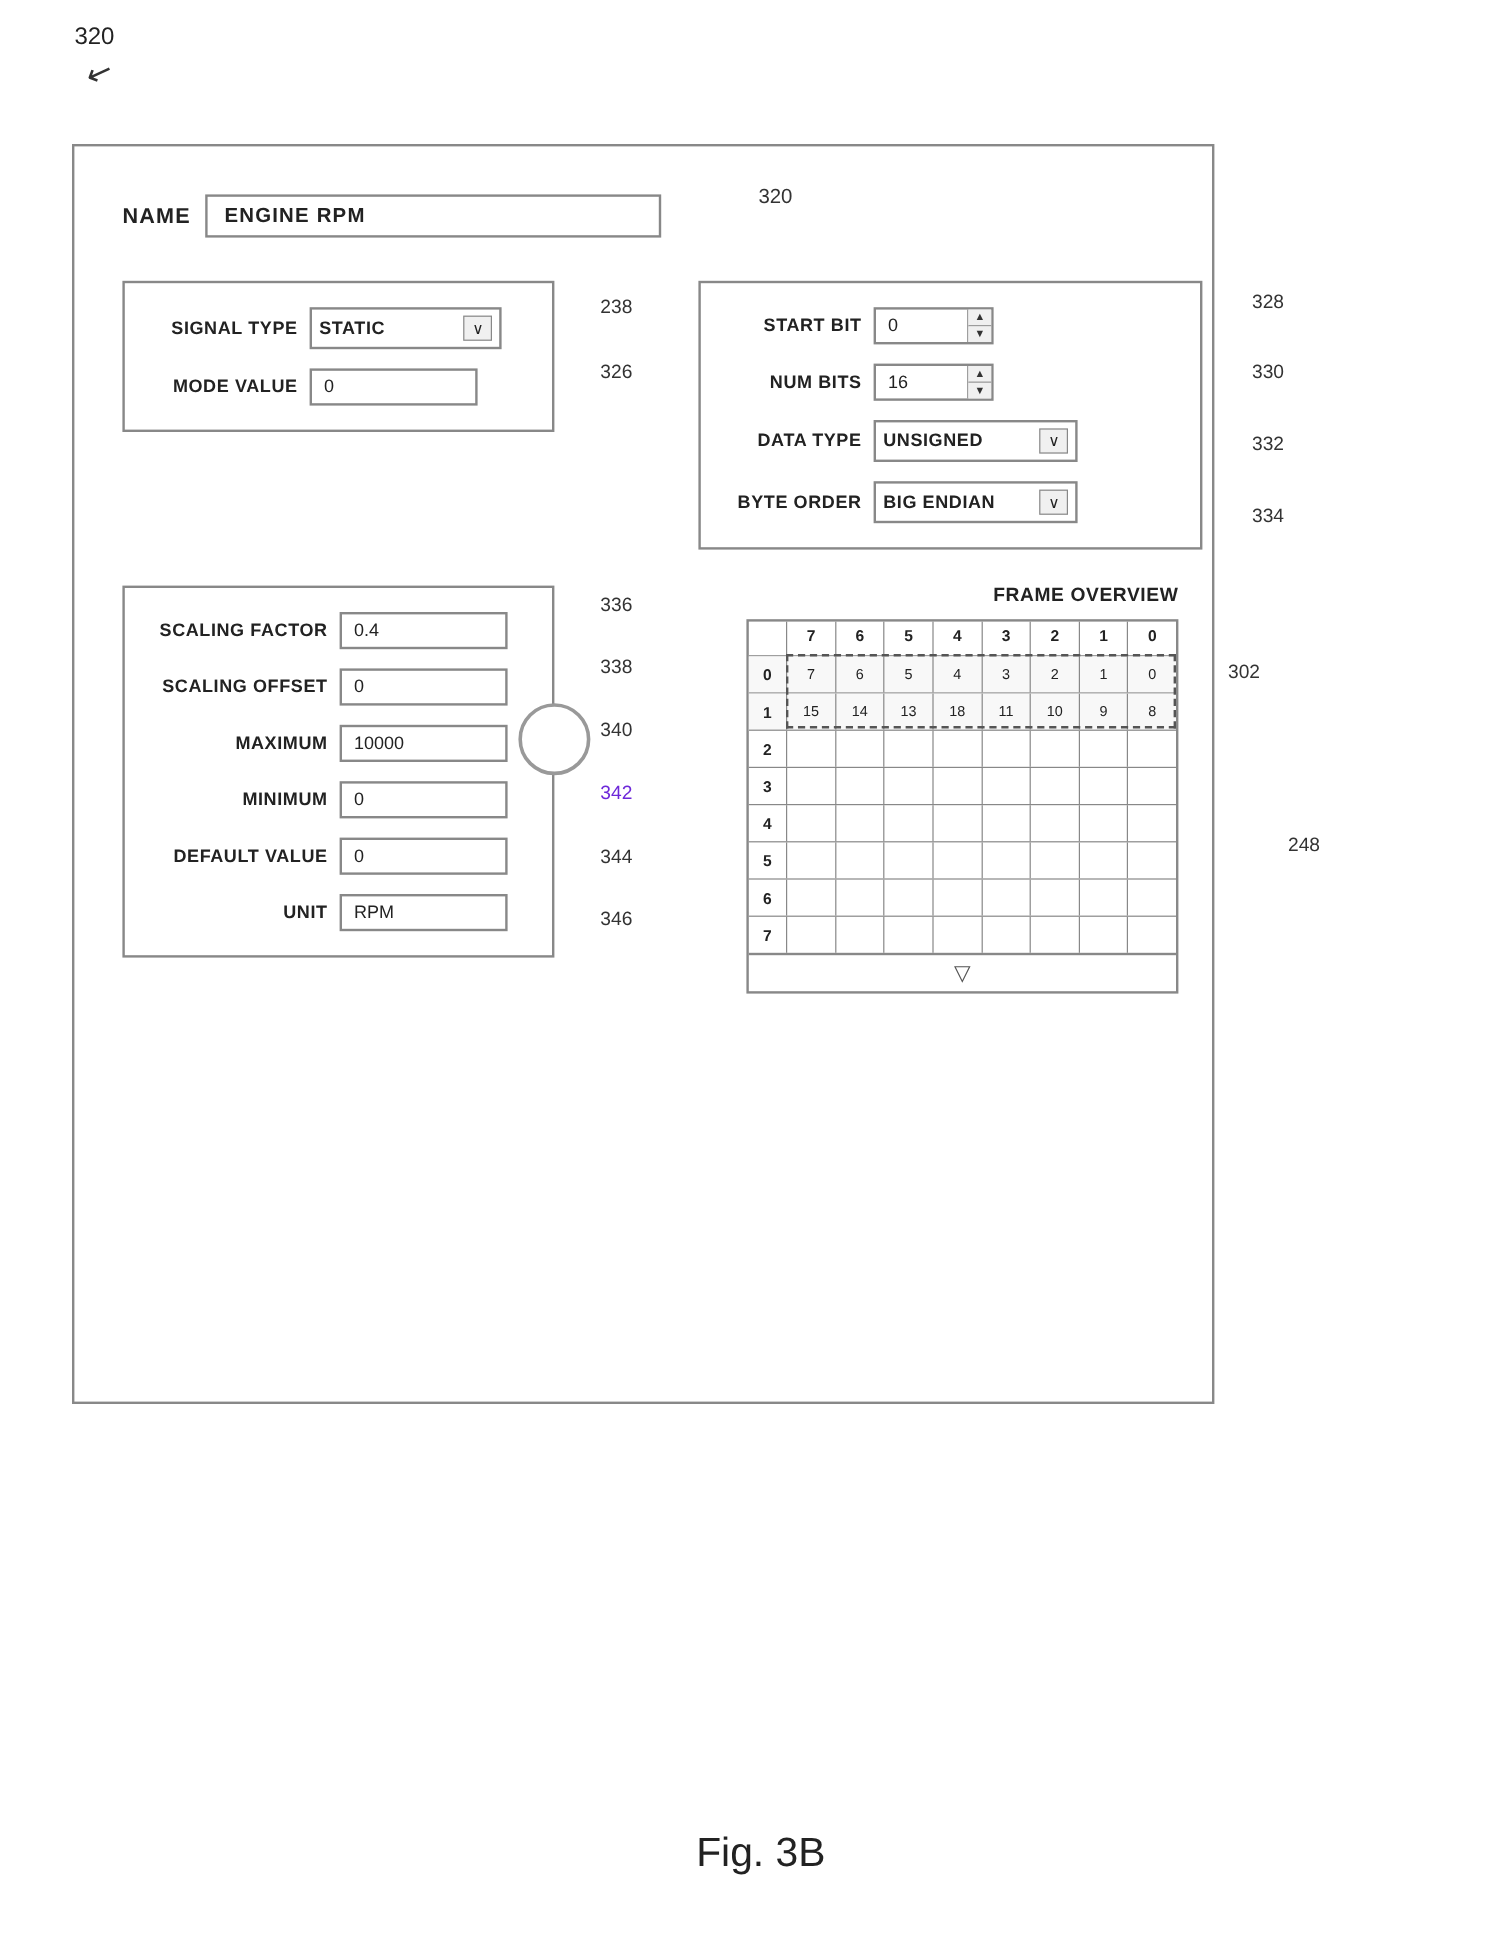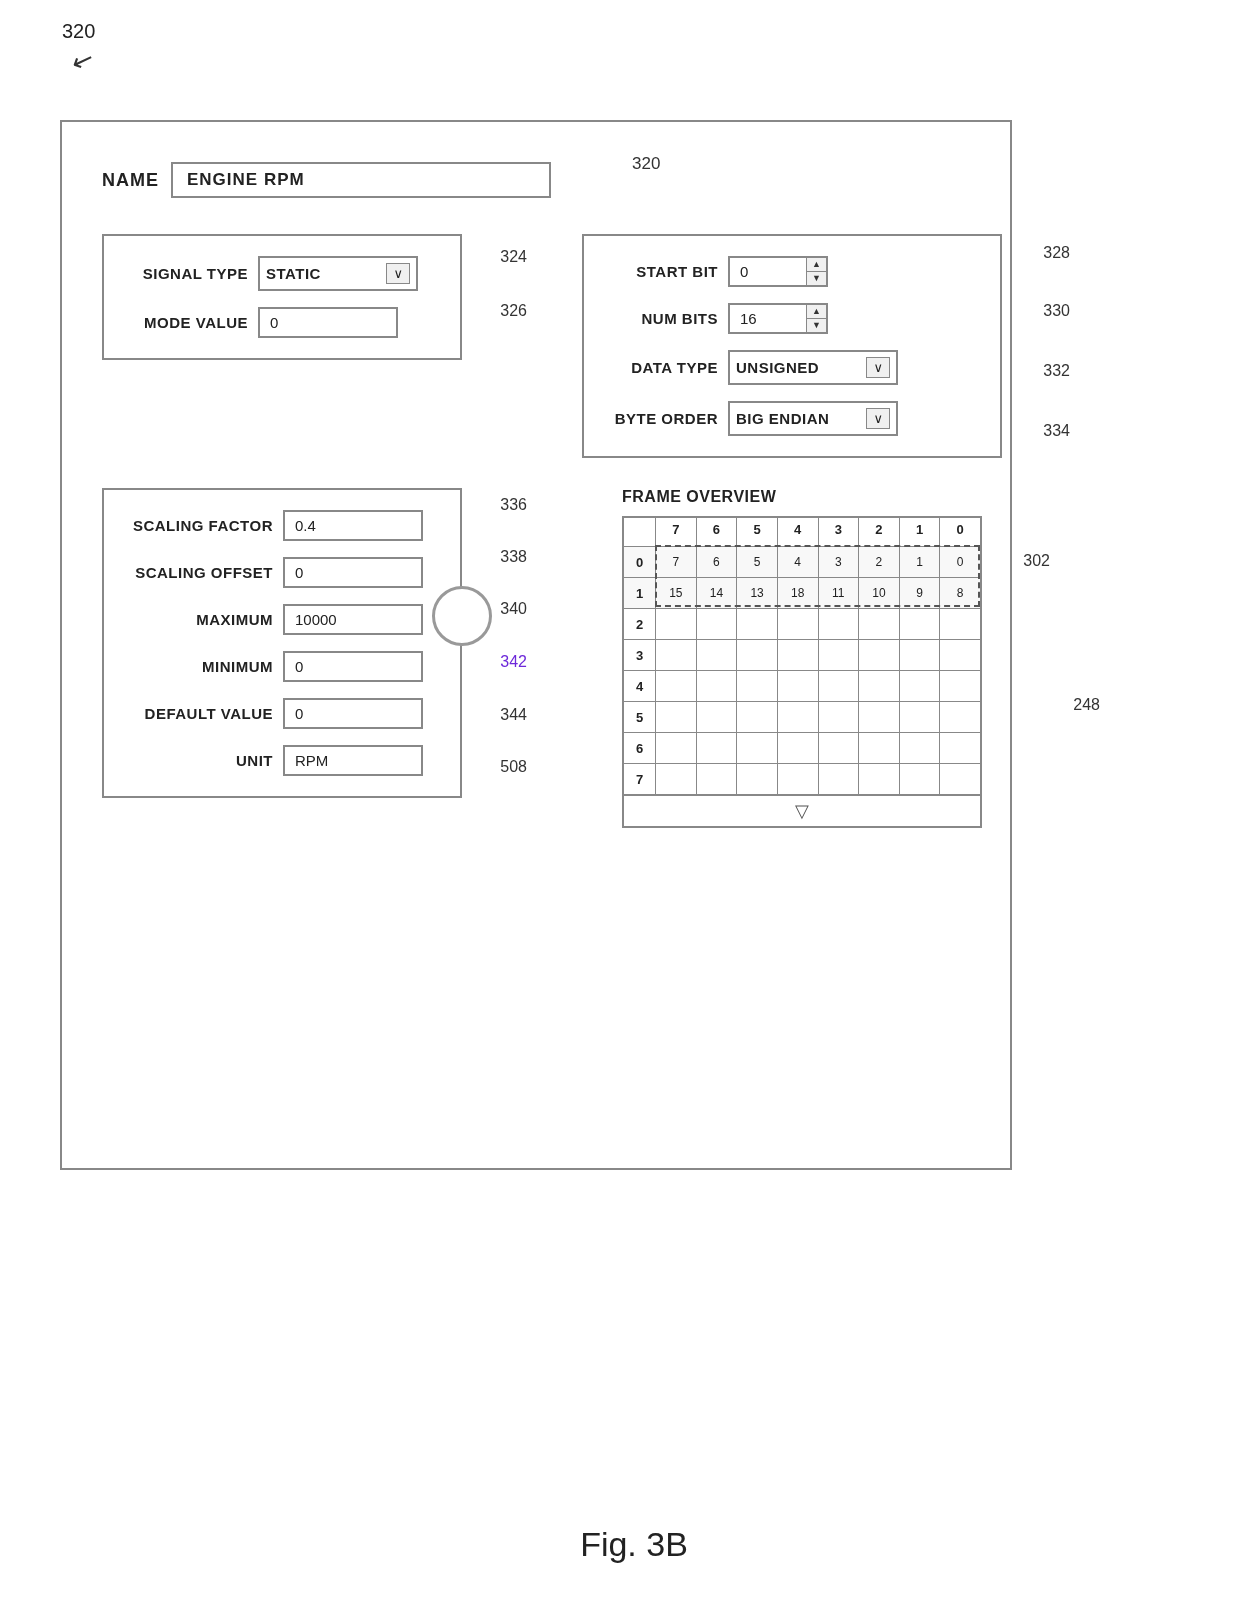--- a/index.html
+++ b/index.html
@@ -224,20 +224,21 @@
       position: relative;
       width: 480px;
     }
 
     .frame-title {
       font-size: 16px;
       font-weight: bold;
       letter-spacing: 0.5px;
       color: #222;
       margin-bottom: 10px;
+      text-align: right;
     }
 
     .frame-overview-box {
       border: 2px solid #888;
       position: relative;
       width: 360px;
     }
 
     .frame-header-row {
       display: flex;
@@ -352,21 +353,21 @@
               <span class="select-arrow">∨</span>
             </div>
           </div>
 
           <div class="field-row">
             <span class="field-label">MODE VALUE</span>
             <input class="field-input" type="text" style="width: 100px;" value="0">
           </div>
         </div>
 
-        <span class="signal-callout" style="position:absolute; right:-65px; top:14px; font-size:16px; color:#333;">324</span>
+        <span class="signal-callout" style="position:absolute; right:-65px; top:14px; font-size:16px; color:#333;">238</span>
         <span class="mode-callout" style="position:absolute; right:-65px; top:68px; font-size:16px; color:#333;">326</span>
       </div>
 
       <div style="position:relative; margin-left: 80px;">
         <div class="bits-panel" style="margin-left:0;">
 
           <div class="field-row">
             <span class="field-label" style="width:110px;">START BIT</span>
             <div class="spinner-input">
               <span class="spinner-value">0</span>
@@ -446,21 +447,21 @@
             <span class="field-label" style="width:145px;">UNIT</span>
             <input class="field-input" type="text" style="width: 110px;" value="RPM">
           </div>
         </div>
 
         <span style="position:absolute; right:-65px; top:8px; font-size:16px; color:#333;">336</span>
         <span style="position:absolute; right:-65px; top:60px; font-size:16px; color:#333;">338</span>
         <span style="position:absolute; right:-65px; top:112px; font-size:16px; color:#333;">340</span>
         <span style="position:absolute; right:-65px; top:165px; font-size:16px; color:#6d28d9;">342</span>
         <span style="position:absolute; right:-65px; top:218px; font-size:16px; color:#333;">344</span>
-        <span style="position:absolute; right:-65px; top:270px; font-size:16px; color:#333;">508</span>
+        <span style="position:absolute; right:-65px; top:270px; font-size:16px; color:#333;">346</span>
 
         <div class="circle-indicator" style="position:absolute; left:330px; top:98px;"></div>
       </div>
 
       <div class="frame-panel" style="margin-left:120px; position:relative;">
         <div class="frame-title">FRAME OVERVIEW</div>
         <div style="position:relative;">
           <div class="frame-overview-box">
 
             <div class="frame-header-row">

